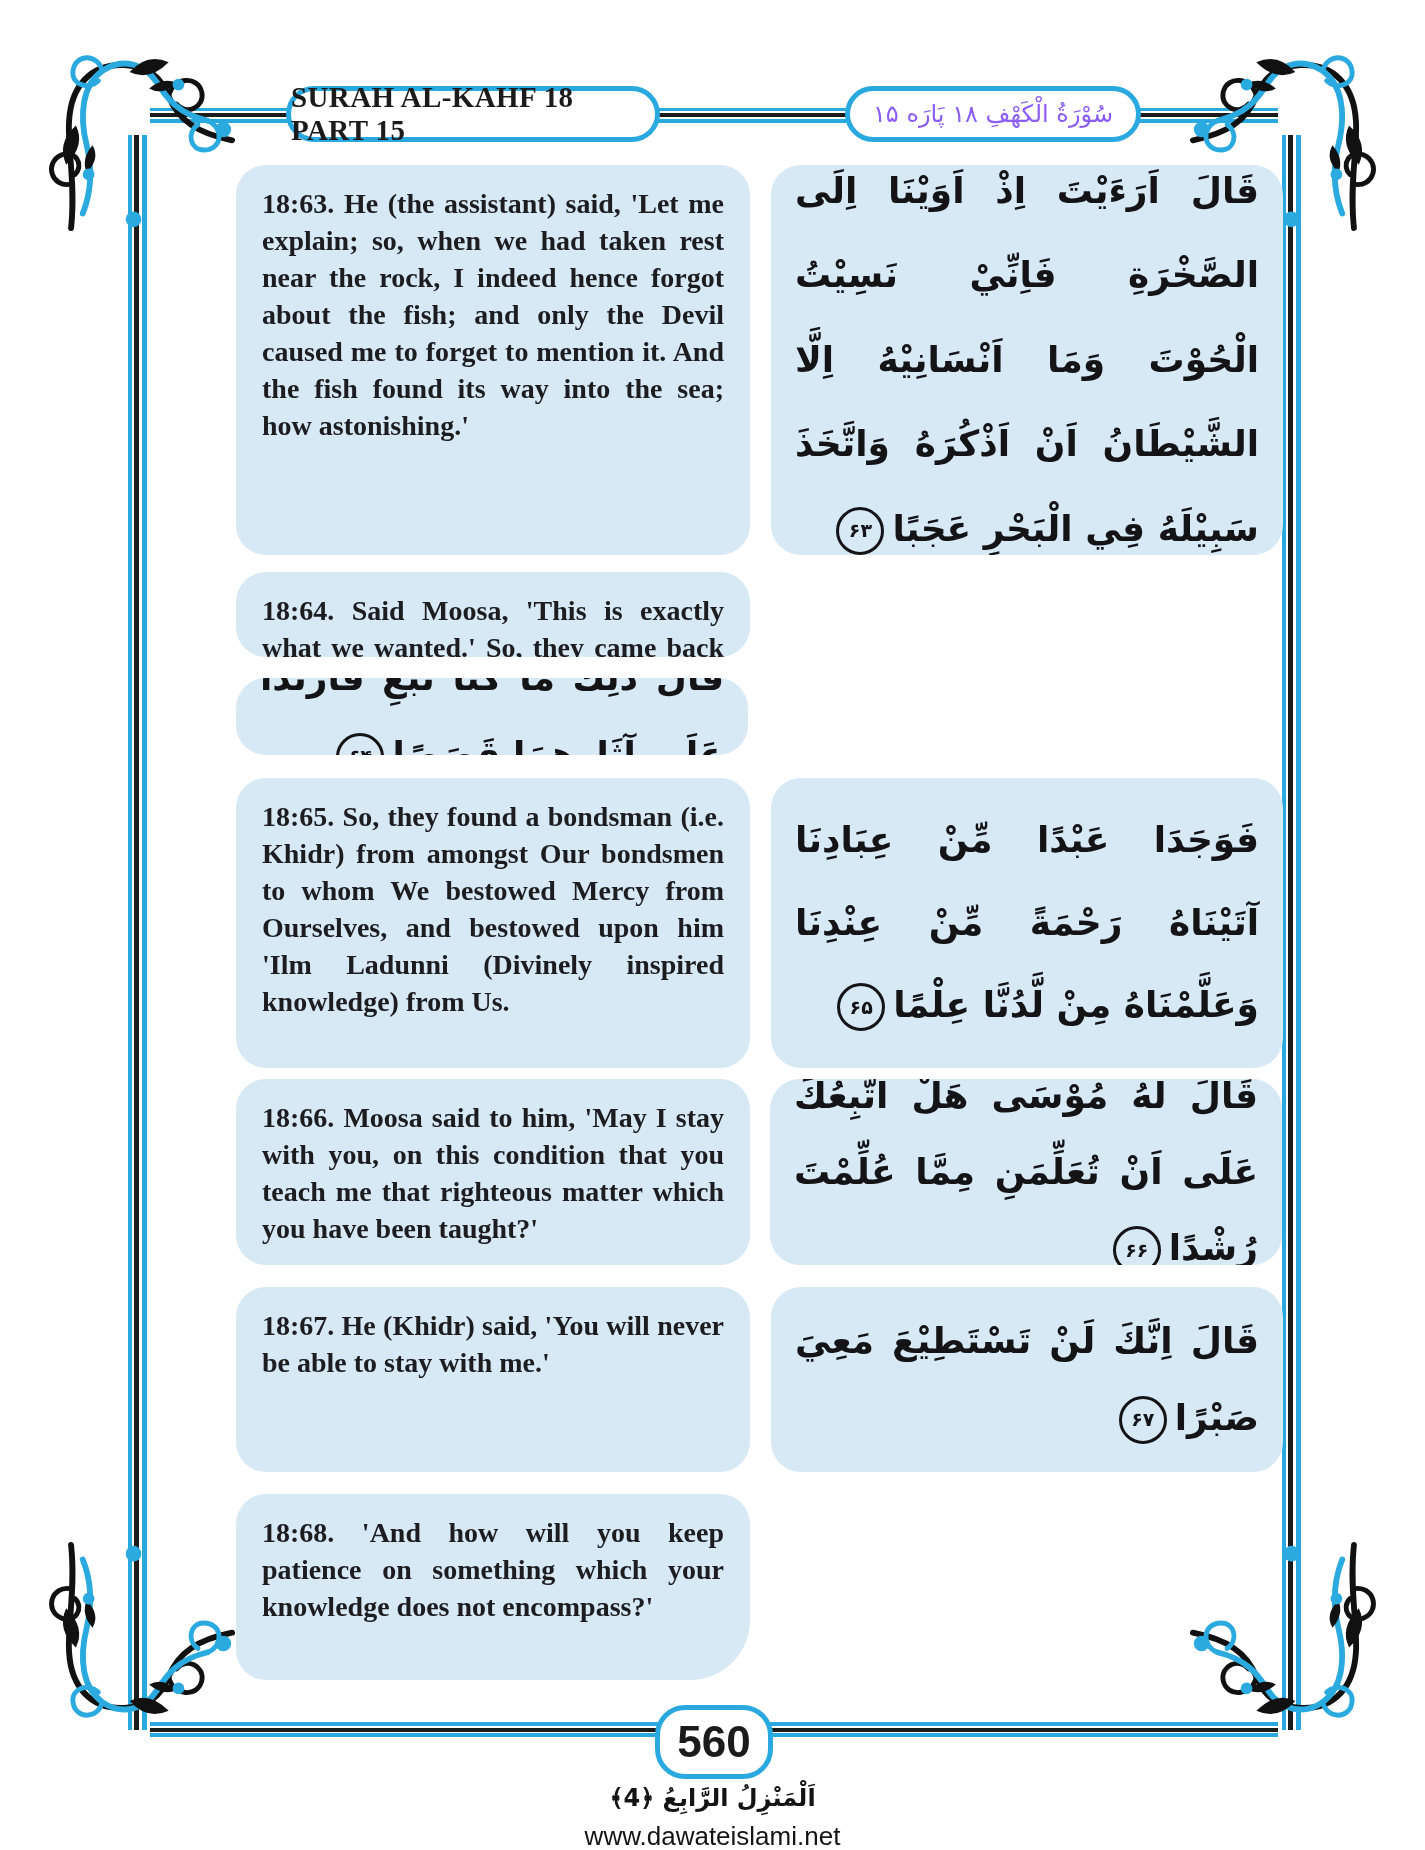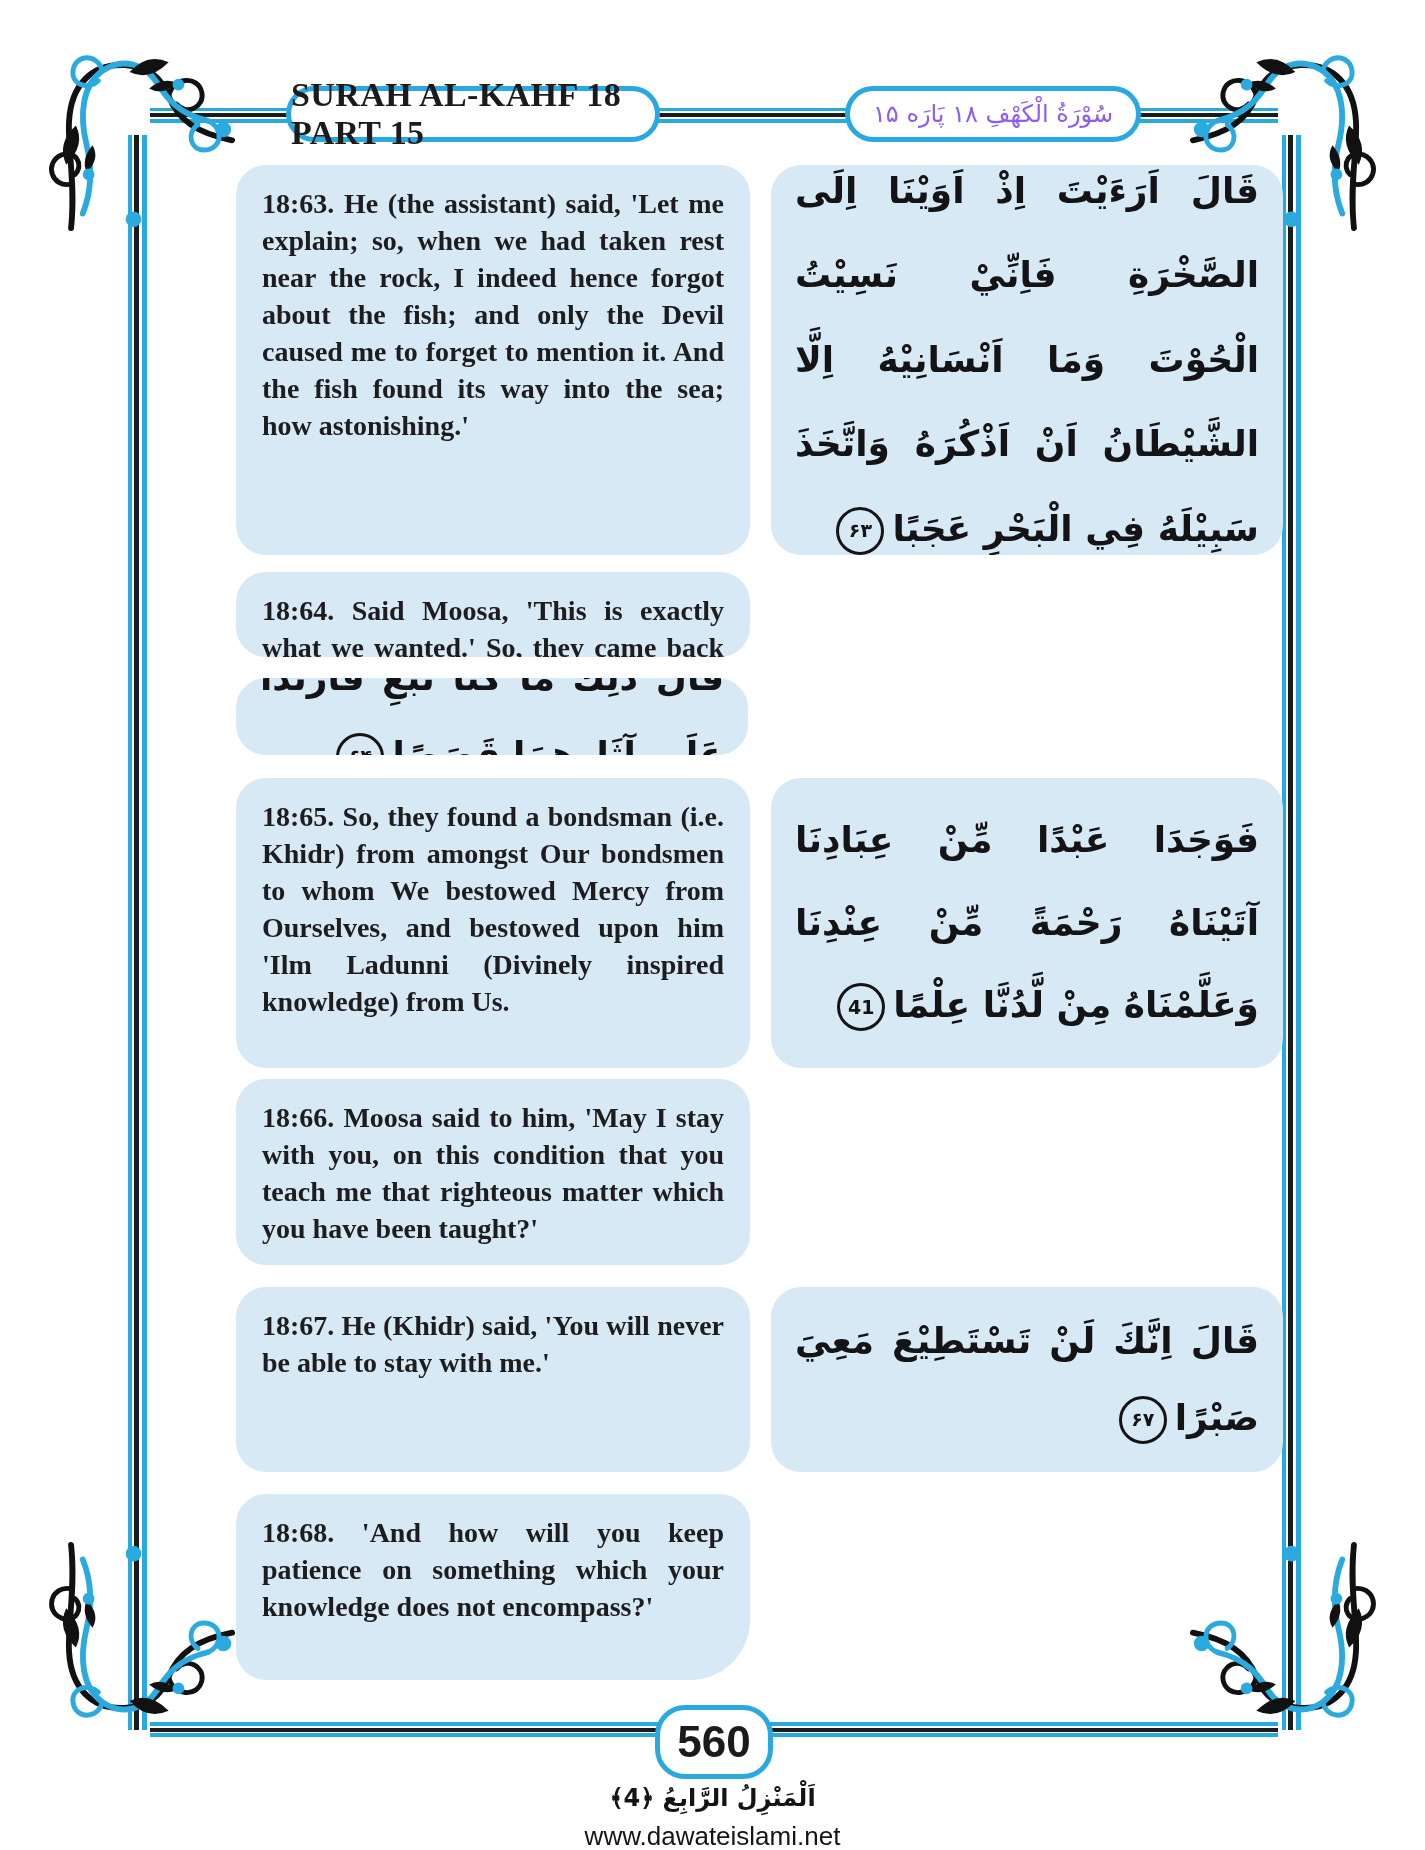--- a/index.html
+++ b/index.html
@@ -19,21 +19,21 @@
   
   .corner{position:absolute;width:205px;height:205px;z-index:2;}
   .corner.tl{left:32px;top:28px;}
   .corner.tr{left:1188px;top:28px;transform:scaleX(-1);}
   .corner.bl{left:32px;top:1540px;transform:scaleY(-1);}
   .corner.br{left:1188px;top:1540px;transform:scale(-1,-1);}
 
   
   .hpill{position:absolute;top:86px;height:56px;background:#ffffff;border:5px solid #29a9df;
          border-radius:32px;display:flex;align-items:center;justify-content:center;z-index:3;box-sizing:border-box;}
-  .hpill.en{left:286px;width:374px;font-weight:bold;font-size:34px;letter-spacing:.4px;color:#1b1b1b;
+  .hpill.en{left:286px;width:374px;font-weight:bold;font-size:29px;letter-spacing:.4px;color:#1b1b1b;
             font-family:"Liberation Serif",serif;}
   .hpill.ar{left:845px;width:296px;font-weight:normal;font-size:24px;color:#8b5cf6;
             font-family:"DejaVu Sans",sans-serif;direction:rtl;}
 
   
   .row{position:absolute;left:190px;width:1247px;display:flex;gap:21px;margin-left:46px;}
   .block{background:#d8e9f6;border-radius:30px;overflow:hidden;box-sizing:border-box;}
   .block.en{width:514px;padding:20px 26px;}
   .block.ar{width:512px;padding:14px 24px;direction:rtl;display:flex;align-items:center;}
   .block.en p{margin:0;font-size:28px;line-height:37px;font-weight:600;color:#1d1d20;text-align:justify;}
@@ -162,28 +162,31 @@
     <div class="block ar" style="height:183px;">
       <p><span>قَالَ ذَلِكَ مَا كُنَّا نَبْغِ فَارْتَدَّا عَلَى آثَارِهِمَا قَصَصًا</span><span class="ayah-circle">۶۴</span></p>
     </div>
   </div>
 
   <div class="row" style="top:778px;height:290px;">
     <div class="block en" style="height:290px;">
       <p><b>18:65.</b> <span>So, they found a bondsman (i.e. Khidr) from amongst Our bondsmen to whom We bestowed Mercy from Ourselves, and bestowed upon him 'Ilm Ladunni (Divinely inspired knowledge) from Us.</span></p>
     </div>
     <div class="block ar" style="height:290px;">
-      <p style="line-height:2.3;"><span>فَوَجَدَا عَبْدًا مِّنْ عِبَادِنَا آتَيْنَاهُ رَحْمَةً مِّنْ عِنْدِنَا وَعَلَّمْنَاهُ مِنْ لَّدُنَّا عِلْمًا</span><span class="ayah-circle">41</span></p>
+      <p style="line-height:2.3;"><span>فَوَجَدَا عَبْدًا مِّنْ عِبَادِنَا آتَيْنَاهُ رَحْمَةً مِّنْ عِنْدِنَا وَعَلَّمْنَاهُ مِنْ لَّدُنَّا عِلْمًا</span><span class="ayah-circle">۶۵</span></p>
     </div>
   </div>
 
   <div class="row" style="top:1079px;height:186px;gap:20px;">
     <div class="block en" style="height:186px;">
       <p><b>18:66.</b> <span>Moosa said to him, 'May I stay with you, on this condition that you teach me that righteous matter which you have been taught?'</span></p>
     </div>
+    <div class="block ar" style="height:186px;">
+      <p><span>قَالَ لَهُ مُوْسَى هَلْ اَتَّبِعُكَ عَلَى اَنْ تُعَلِّمَنِ مِمَّا عُلِّمْتَ رُشْدًا</span><span class="ayah-circle">۶۶</span></p>
+    </div>
   </div>
 
   <div class="row" style="top:1287px;height:185px;">
     <div class="block en" style="height:185px;">
       <p><b>18:67.</b> <span>He (Khidr) said, 'You will never be able to stay with me.'</span></p>
     </div>
     <div class="block ar" style="height:185px;">
       <p><span>قَالَ اِنَّكَ لَنْ تَسْتَطِيْعَ مَعِيَ صَبْرًا</span><span class="ayah-circle">۶۷</span></p>
     </div>
   </div>

